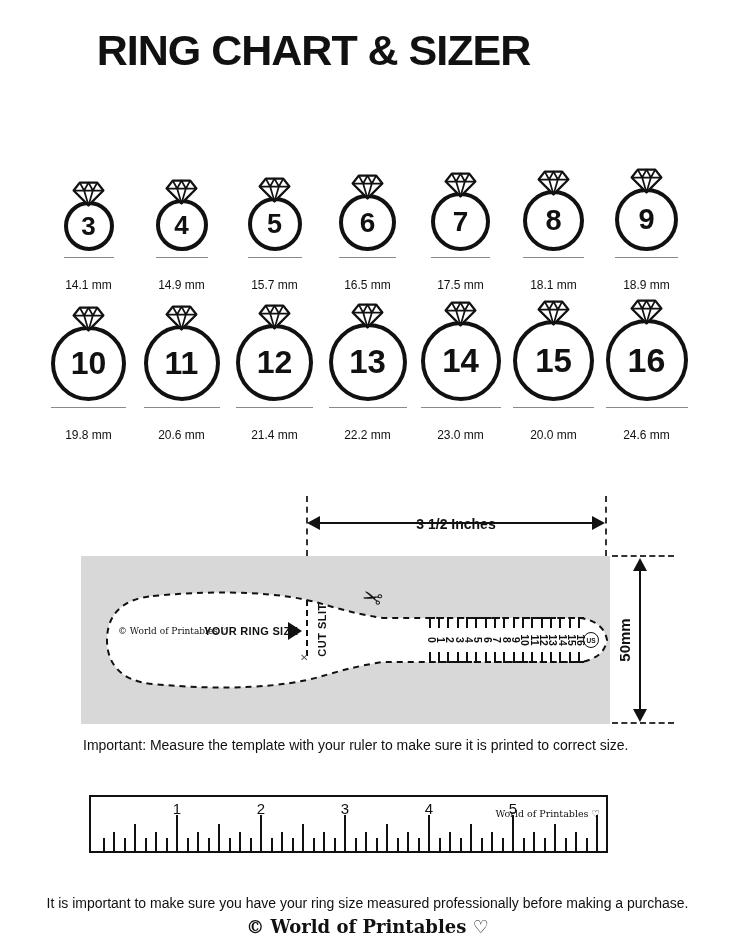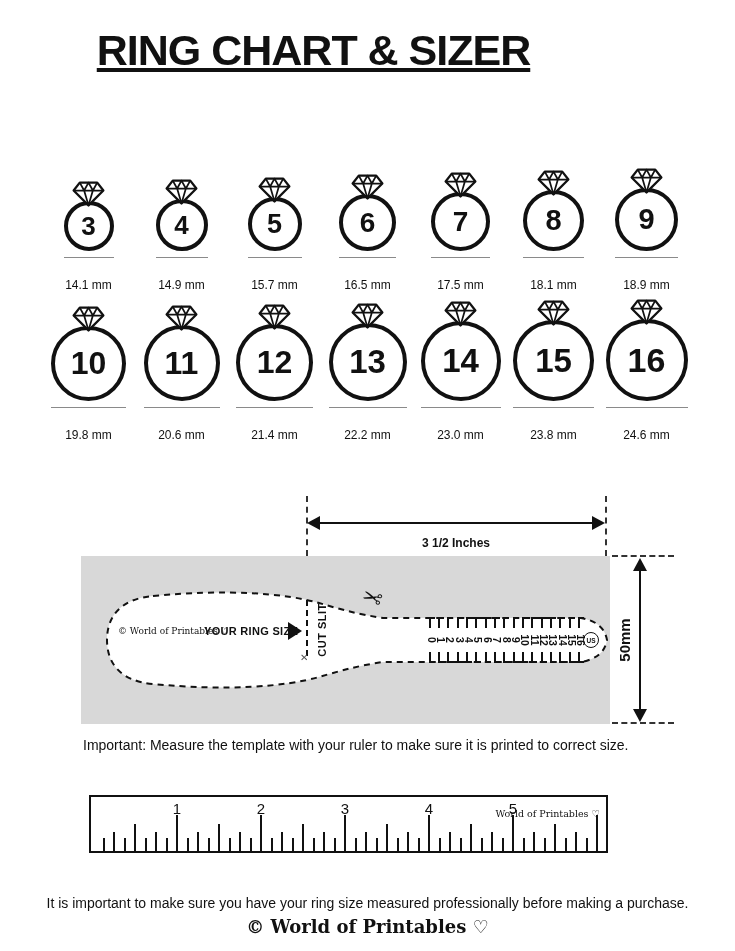--- a/index.html
+++ b/index.html
@@ -1,21 +1,21 @@
 <!DOCTYPE html>
 <html><head>
 <meta charset="utf-8">
 <style>
   html,body{margin:0;padding:0;background:#fff;}
   body{font-family:"Liberation Sans",sans-serif;color:#111;}
   #page{position:relative;width:735px;height:951px;background:#ffffff;overflow:hidden;}
 
   
   .title{position:absolute;top:26px;left:0;width:627px;text-align:center;
-         font-size:43px;font-weight:900;letter-spacing:-1px;text-decoration:underline;}
+         font-size:43px;font-weight:900;letter-spacing:-1px;}
   .subtitle{position:absolute;top:103px;left:0;width:735px;text-align:center;
             font-size:14px;font-weight:700;}
   .instruction{position:absolute;top:121px;left:0;width:735px;text-align:center;font-size:14px;}
 
   
   .ring-row{position:absolute;left:42px;width:651px;display:flex;align-items:flex-end;}
   .ring-row.row0{top:168px;height:124px;}
   .ring-row.row1{top:296px;height:146px;}
   .ring-item{width:93px;display:flex;flex-direction:column;align-items:center;}
   .diamond-svg{display:block;margin-bottom:-7px;position:relative;z-index:2;}
@@ -27,22 +27,22 @@
   
   .vdash{position:absolute;width:0;border-left:2px dashed #333;}
   .vdash.dl{left:306px;top:496px;height:60px;}
   .vdash.dr{left:605px;top:496px;height:60px;}
   .harrow-line{position:absolute;left:318px;top:522px;width:276px;height:2px;background:#111;}
   .ah{position:absolute;width:0;height:0;}
   .ah-left{left:307px;top:516px;border-top:7px solid transparent;border-bottom:7px solid transparent;
            border-right:13px solid #111;}
   .ah-right{left:592px;top:516px;border-top:7px solid transparent;border-bottom:7px solid transparent;
             border-left:13px solid #111;}
-  .width-label{position:absolute;left:456px;top:536px;transform:translateX(-50%);
-               font-size:12px;font-weight:700;}
+  .width-label{position:absolute;left:456px;top:516px;transform:translateX(-50%);
+               font-size:14px;font-weight:700;}
 
   
   .gray-panel{position:absolute;left:81px;top:556px;width:529px;height:168px;background:#d8d8d8;}
   .paddle-svg{position:absolute;left:0;top:0;}
   .brand-script{font-family:"DejaVu Serif",serif;}
   .paddle-brand{position:absolute;left:118px;top:626px;font-size:9px;white-space:nowrap;}
   .ring-size-label{position:absolute;left:204px;top:625px;font-size:11px;font-weight:700;letter-spacing:.3px;}
   .tri-right{position:absolute;left:288px;top:622px;width:0;height:0;
              border-top:9px solid transparent;border-bottom:9px solid transparent;
              border-left:14px solid #111;}
@@ -291,21 +291,21 @@
         <path d="M10 3 H30 L37 12 L20 29 L3 12 Z"></path>
       </g>
       <g fill="none" stroke="#111" stroke-width="2" stroke-linejoin="round">
         <path d="M3 12 H37 M10 3 L15 12 L20 3 L25 12 L30 3 M15 12 L20 29 L25 12"></path>
       </g>
     </svg>
     <div class="ring-circle" style="width: 81px; height: 81px; font-size: 33px;">
       <span class="ring-size">15</span>
     </div>
     <div class="ring-underline" style="width: 81px;"></div>
-    <div class="ring-mm">23.8 mm</div>
+    <div class="ring-mm">20.0 mm</div>
   </div>
         <div class="ring-item">
     <svg class="diamond-svg" width="35" height="28" viewBox="0 0 40 32">
       <g fill="#ffffff" stroke="#111" stroke-width="2.6" stroke-linejoin="round">
         <path d="M10 3 H30 L37 12 L20 29 L3 12 Z"></path>
       </g>
       <g fill="none" stroke="#111" stroke-width="2" stroke-linejoin="round">
         <path d="M3 12 H37 M10 3 L15 12 L20 3 L25 12 L30 3 M15 12 L20 29 L25 12"></path>
       </g>
     </svg>

